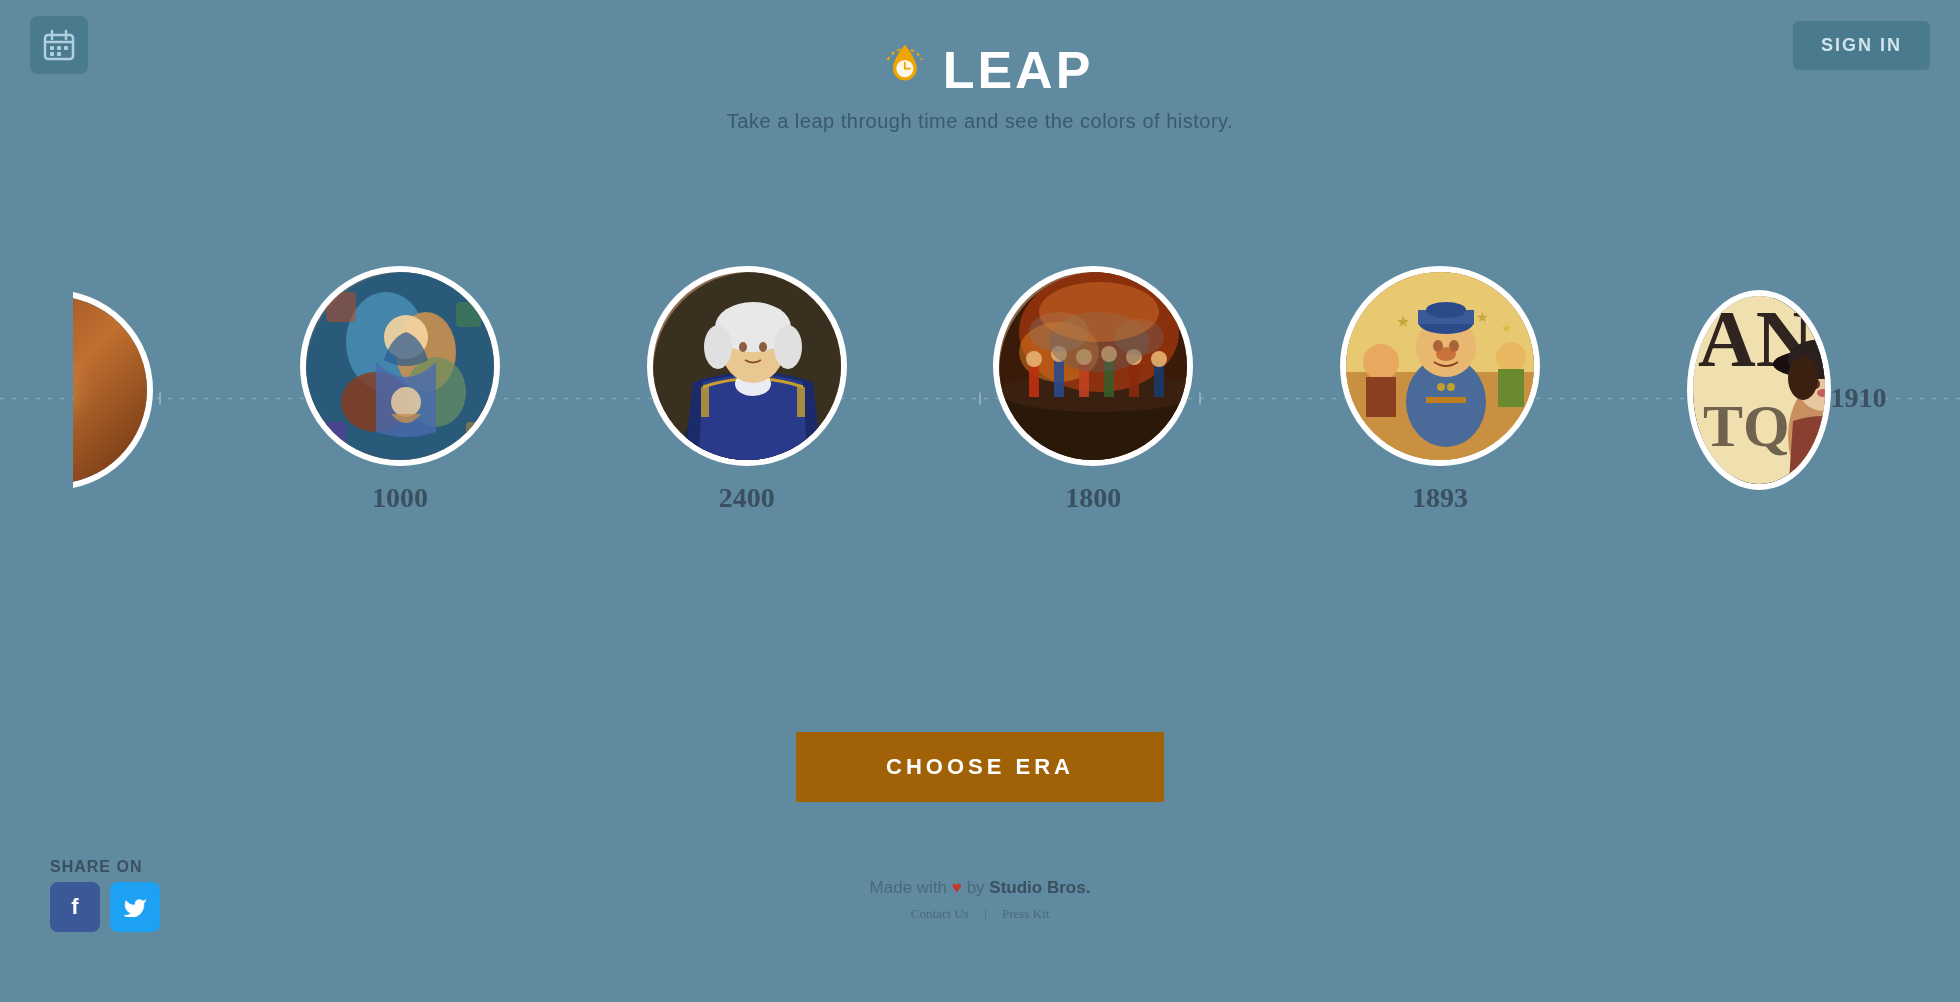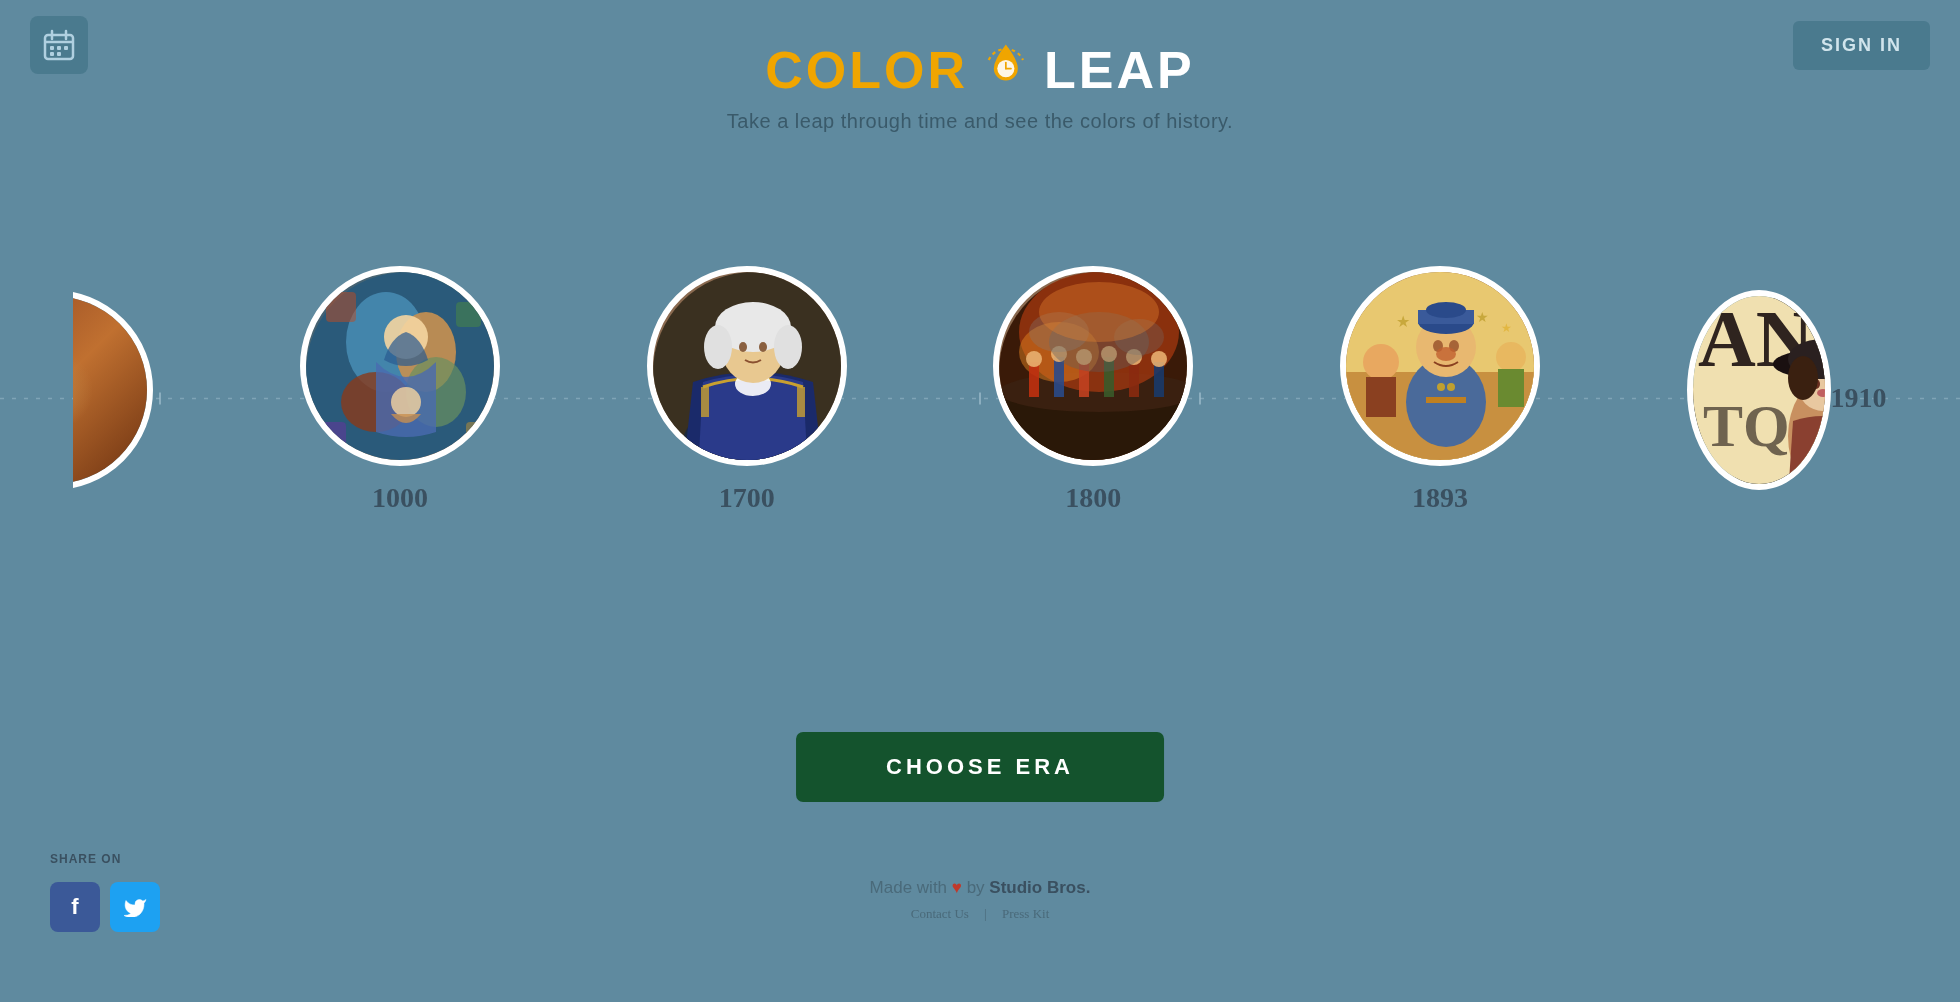--- a/index.html
+++ b/index.html
@@ -171,23 +171,23 @@
     
     .choose-era-section {
       position: absolute;
       bottom: 200px;
       left: 50%;
       transform: translateX(-50%);
       text-align: center;
     }
 
     .choose-era-btn {
-      background: #14532d;
+      background: #a16207;
       border: none;
-      border-radius: 7px;
+      border-radius: 0;
       color: white;
       font-size: 22px;
       font-weight: bold;
       letter-spacing: 4px;
       padding: 22px 90px;
       cursor: pointer;
       text-transform: uppercase;
     }
 
     
@@ -227,25 +227,25 @@
     }
 
     
     .share-section {
       position: absolute;
       bottom: 70px;
       left: 50px;
     }
 
     .share-label {
-      font-size: 12px;
+      font-size: 16px;
       color: #3a5060;
       font-weight: bold;
       letter-spacing: 1px;
-      margin-bottom: 16px;
+      margin-bottom: 6px;
     }
 
     .share-buttons {
       display: flex;
       gap: 10px;
     }
 
     .share-fb {
       width: 50px;
       height: 50px;
@@ -292,21 +292,20 @@
       <rect x="7" y="23" width="4" height="4" rx="1" fill="#b0d0e0"></rect>
       <rect x="14" y="23" width="4" height="4" rx="1" fill="#b0d0e0"></rect>
     </svg>
   </button>
 
   <button class="sign-in-btn">SIGN IN</button>
 </div>
 
 <div class="logo-area">
   <div class="logo-text">
-    <span class="logo-color">COLOR</span>
 
     <svg class="logo-icon" viewBox="0 0 60 70" xmlns="http://www.w3.org/2000/svg">
 
       <path d="M10 28 A22 22 0 0 1 50 28" stroke="#f0a500" stroke-width="2.5" stroke-dasharray="4 4" fill="none"></path>
 
       <path d="M30 10 Q44 28 44 38 A14 14 0 0 1 16 38 Q16 28 30 10 Z" fill="#f0a500"></path>
 
       <circle cx="30" cy="38" r="10" fill="white" opacity="0.9"></circle>
       <line x1="30" y1="38" x2="30" y2="31" stroke="#f0a500" stroke-width="2" stroke-linecap="round"></line>
       <line x1="30" y1="38" x2="36" y2="38" stroke="#f0a500" stroke-width="2" stroke-linecap="round"></line>
@@ -388,21 +387,21 @@
 
           <ellipse cx="100" cy="55" rx="38" ry="25" fill="#e8e8e8"></ellipse>
           <ellipse cx="65" cy="75" rx="14" ry="22" fill="#e0e0e0"></ellipse>
           <ellipse cx="135" cy="75" rx="14" ry="22" fill="#e0e0e0"></ellipse>
 
           <ellipse cx="90" cy="75" rx="4" ry="5" fill="#8a6040"></ellipse>
           <ellipse cx="110" cy="75" rx="4" ry="5" fill="#8a6040"></ellipse>
           <path d="M92 88 Q100 93 108 88" stroke="#8a5030" stroke-width="2" fill="none"></path>
         </svg>
       </div>
-      <span class="era-label">1700</span>
+      <span class="era-label">2400</span>
     </div>
 
     <div class="era-item">
       <div class="era-circle">
         <svg width="200" height="200" viewBox="0 0 200 200" xmlns="http://www.w3.org/2000/svg">
           <circle cx="100" cy="100" r="100" fill="#3a1a08"></circle>
 
           <rect x="0" y="120" width="200" height="80" fill="#2a1808"></rect>
           <ellipse cx="100" cy="120" rx="100" ry="20" fill="#3a2010"></ellipse>
 

